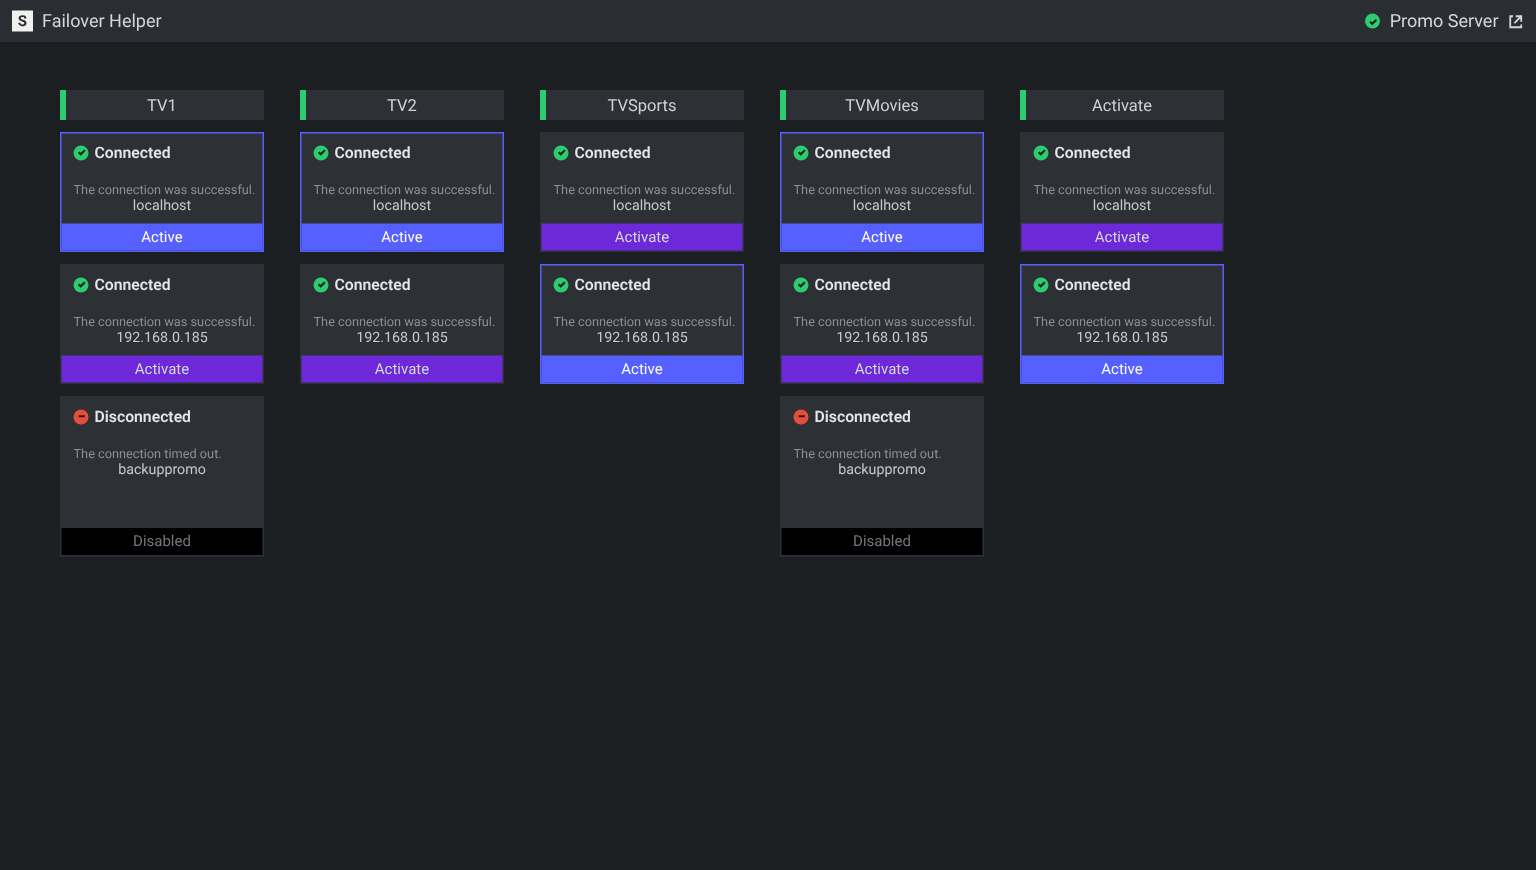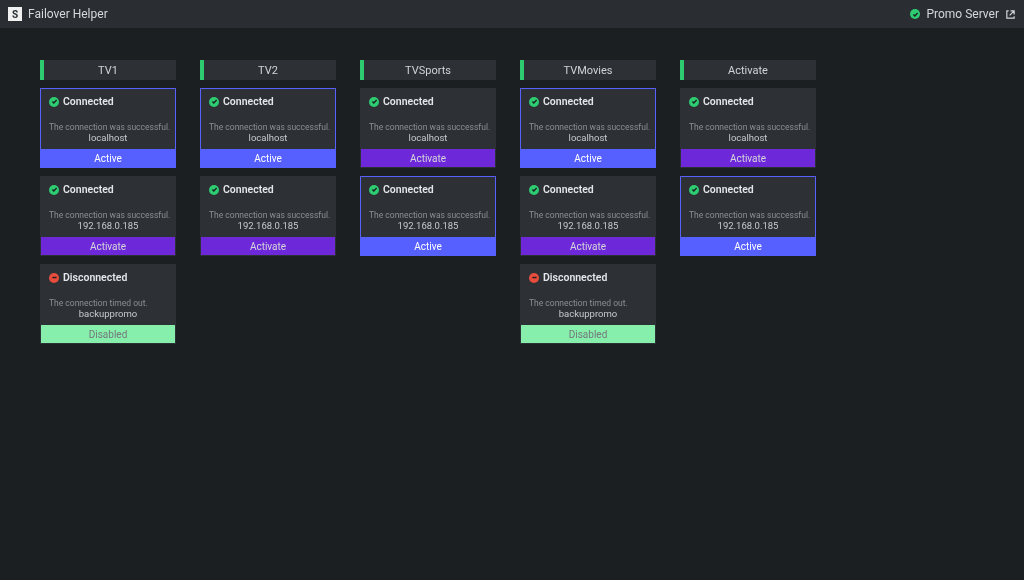--- a/index.html
+++ b/index.html
@@ -105,21 +105,21 @@
   .card .btn {
     height: 18px;
     display: flex;
     align-items: center;
     justify-content: center;
     font-size: 10px;
     cursor: pointer;
   }
   .btn.activate { background: #6d28d9; color: #d5d7da; }
   .btn.activebtn { background: #5560ff; color: #ffffff; }
-  .btn.disabled { background: #86efac; color: #74777b; cursor: default; }
+  .btn.disabled { background: #000000; color: #74777b; cursor: default; margin-top: 27px; }
 </style>
 </head>
 <body>
 
 <div class="topbar">
   <div class="left">
     <span class="logo">S</span>
     <span>Failover Helper</span>
   </div>
   <div class="spacer"></div>

